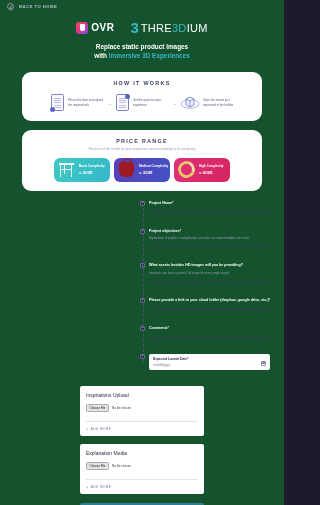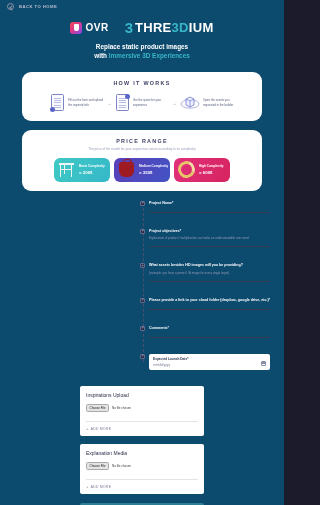--- a/index.html
+++ b/index.html
@@ -2,21 +2,21 @@
 <html><head>
 <meta charset="utf-8">
 <style>
   * { box-sizing: border-box; margin: 0; padding: 0; }
   html, body {
     width: 284px; height: 505px;
     background: #1b1b2b;
     font-family: "Liberation Sans", sans-serif;
     overflow: hidden;
   }
-  .page { position: relative; width: 284px; height: 505px; background: #0c4a6e; }
+  .page { position: relative; width: 284px; height: 505px; background: #14532d; }
 
   
   .topbar { height: 13px; display: flex; align-items: center; padding-left: 7px; gap: 5px; }
   .back-icon {
     width: 7px; height: 7px; border-radius: 50%;
     border: 1px solid #8f93a8; position: relative; flex: none;
   }
   .back-icon::after {
     content: ""; position: absolute; left: 1.5px; top: 2.2px;
     width: 3px; height: 3px; border-left: 1px solid #8f93a8; border-bottom: 1px solid #8f93a8;
@@ -32,21 +32,21 @@
     background: linear-gradient(135deg,#f24d4d 0%,#e0378a 45%,#7b4df2 100%);
     position: relative; flex: none;
   }
   .ovr-mark::after {
     content: ""; position: absolute; left: 3.3px; top: 2.6px; width: 5.4px; height: 6.8px;
     background: #fff; border-radius: 1px 1px 2px 2px;
   }
   .ovr-word { font-size: 10px; font-weight: bold; color: #ffffff; letter-spacing: .5px; }
   .logo-threedium { display: flex; align-items: center; gap: 2px; }
   .three-mark { font-size: 15px; color: #39b6c8; font-weight: bold; line-height: 1; }
-  .three-word { font-size: 13px; font-weight: bold; color: #ffffff; letter-spacing: .3px; }
+  .three-word { font-size: 11px; font-weight: normal; color: #ffffff; letter-spacing: .3px; }
   .three-word em { color: #39b6c8; font-style: normal; }
 
   .headline { text-align: center; margin-top: 7px; font-size: 6.4px; font-weight: bold; color: #ffffff; line-height: 1.45; }
   .headline .accent { color: #39b6c8; }
 
   
   .card {
     margin: 0 22px; background: #ffffff; border-radius: 9px; padding: 8px 6px 9px;
   }
   .card.how { margin-top: 11px; }

